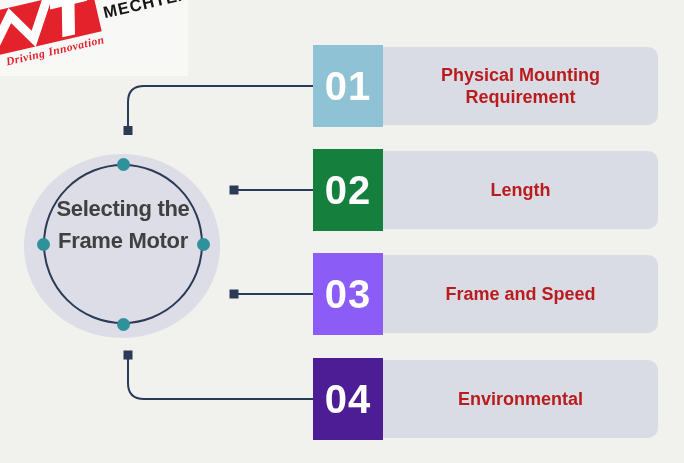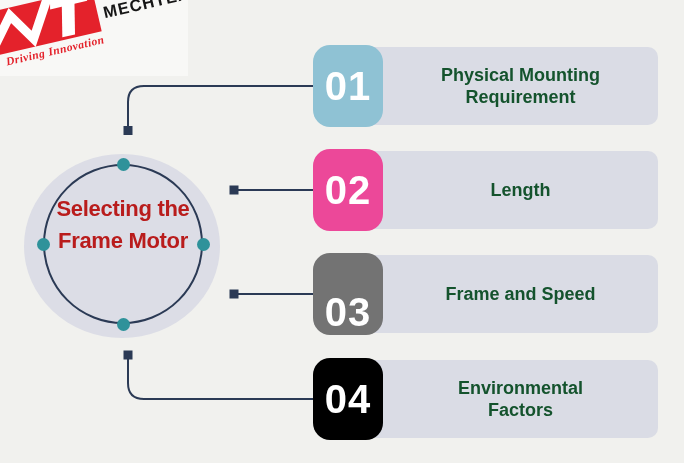--- a/index.html
+++ b/index.html
@@ -67,42 +67,42 @@
   }
   .hub-title {
     position: absolute;
     left: 28px; top: 193px;
     width: 190px;
     text-align: center;
     font-size: 22px;
     font-weight: bold;
     letter-spacing: -0.3px;
     line-height: 32px;
-    color: #b91c1c;
+    color: #404040;
   }
 
   
   .row {
     position: absolute;
     left: 313px;
     width: 345px;
     height: 82px;
   }
   .row-bar {
     position: absolute;
     left: 14px; top: 2px;
     width: 331px; height: 78px;
     background: #dadce5;
     border-radius: 10px;
   }
   .row-tile {
     position: absolute;
     left: 0; top: 0;
     width: 70px; height: 82px;
-    border-radius: 17px;
+    border-radius: 0;
     display: flex;
     align-items: center;
     justify-content: center;
   }
   .row-num {
     color: #ffffff;
     font-size: 40px;
     font-weight: bold;
     letter-spacing: 1px;
   }
@@ -111,21 +111,21 @@
     left: 80px; right: 10px;
     top: 0; height: 82px;
     display: flex;
     flex-direction: column;
     align-items: center;
     justify-content: center;
     text-align: center;
     font-size: 18px;
     font-weight: bold;
     line-height: 22px;
-    color: #14532d;
+    color: #b91c1c;
   }
 </style>
 </head>
 <body>
 
 <div class="canvas">
 
   <svg class="connectors" viewBox="0 0 684 463">
     <path class="connector-path" d="M128,127 L128,102 Q128,86 144,86 L332,86"></path>
     <rect class="connector-sq" x="123.5" y="126" width="9" height="9"></rect>
@@ -154,46 +154,45 @@
       <span class="row-num">01</span>
     </div>
     <div class="row-label">
       <div>Physical Mounting</div>
       <div>Requirement</div>
     </div>
   </div>
 
   <div class="row" style="top:149px;">
     <div class="row-bar"></div>
-    <div class="row-tile" style="background-color: #ec4899;">
+    <div class="row-tile" style="background-color: #15803d;">
       <span class="row-num">02</span>
     </div>
     <div class="row-label">
       <div>Length</div>
     </div>
   </div>
 
   <div class="row" style="top:253px;">
     <div class="row-bar"></div>
-    <div class="row-tile" style="background-color: #737373; align-items: flex-end;">
+    <div class="row-tile" style="background-color: #8b5cf6;">
       <span class="row-num">03</span>
     </div>
     <div class="row-label">
       <div>Frame and Speed</div>
     </div>
   </div>
 
   <div class="row" style="top:358px;">
     <div class="row-bar"></div>
-    <div class="row-tile" style="background-color: #000000;">
+    <div class="row-tile" style="background-color: #4c1d95;">
       <span class="row-num">04</span>
     </div>
     <div class="row-label">
       <div>Environmental</div>
-      <div>Factors</div>
     </div>
   </div>
 
   <svg class="logo" viewBox="0 0 200 85">
     <rect x="0" y="0" width="188" height="76" fill="#f8f8f6"></rect>
     <g transform="translate(0,-8) rotate(-13 20 50)">
       <rect x="-24" y="14" width="126" height="44" fill="#e4222b"></rect>
       <polyline points="-10,54 16,22 34,50 56,14" fill="none" stroke="#ffffff" stroke-width="9"></polyline>
       <g transform="skewX(-12)">
         <rect x="62" y="15" width="38" height="10" fill="#ffffff"></rect>

